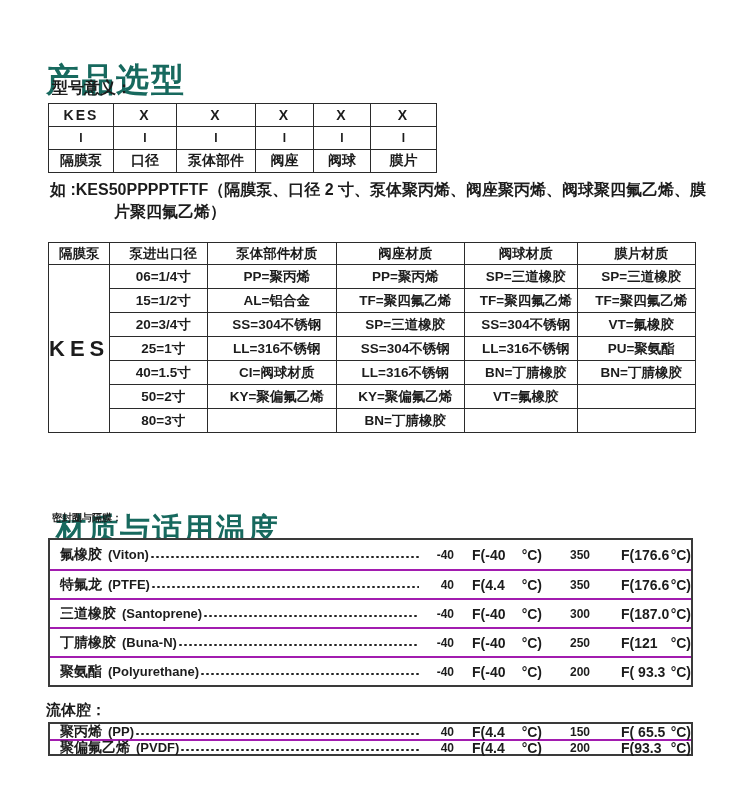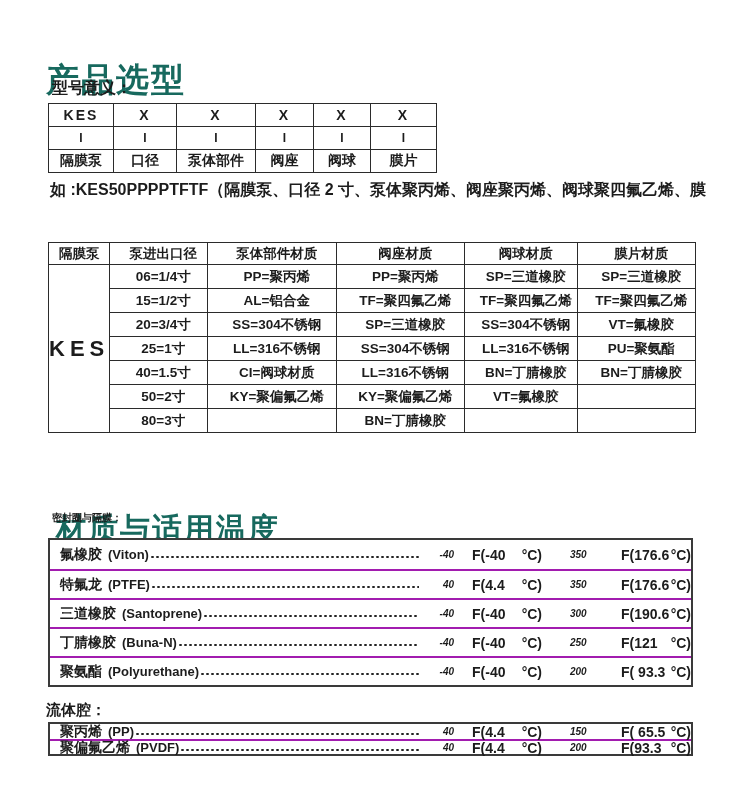--- a/index.html
+++ b/index.html
@@ -70,21 +70,21 @@
   #seal-table  .trow { height: 29px; }
   #fluid-table .trow { height: 15px; }
   .mname { font-size: 14px; font-weight: bold; white-space: nowrap; }
   .men   { font-size: 13px; font-weight: 600; margin-left: 6px; white-space: nowrap; }
   .dots {
     flex: 1; height: 6px; margin: 4px 1px 0 1px; min-width: 10px;
     background-image: radial-gradient(circle, #222 1.05px, transparent 1.3px);
     background-size: 5px 6px; background-repeat: repeat-x;
     background-position: left center;
   }
-  .fv { font-size: 10px; font-weight: 600; white-space: pre; font-style: italic; }
+  .fv { font-size: 12px; font-weight: 600; white-space: pre; }
   .fmin { width: 34px; text-align: right; }
   .cg { display: flex; justify-content: space-between; }
   .cg span { font-size: 14px; font-weight: 600; white-space: pre; }
   .cg1 { width: 70px; margin-left: 18px; }
   .fmax { width: 30px; margin-left: 28px; text-align: left; }
   .cg2 { width: 70px; margin-left: 21px; }
 </style>
 </head>
 <body>
 
@@ -124,20 +124,21 @@
     <td class="name-cell">泵体部件</td>
     <td class="name-cell">阀座</td>
     <td class="name-cell">阀球</td>
     <td class="name-cell">膜片</td>
   </tr>
 </tbody>
   </table>
 
 <div id="example" class="abs">
   <div class="line1">如 :KES50PPPPTFTF（隔膜泵、口径 2 寸、泵体聚丙烯、阀座聚丙烯、阀球聚四氟乙烯、膜</div>
+  <div class="line2">片聚四氟乙烯）</div>
 </div>
 
 <table id="sel-table" class="abs">
   <colgroup>
     <col style="width:57px">
       <col style="width:98px">
       <col style="width:129px">
     <col style="width:128px">
       <col style="width:113px">
       <col style="width:118px">
@@ -243,21 +244,21 @@
     <span class="mname">三道橡胶</span>
     <span class="men">(Santoprene)</span>
     <span class="dots"></span>
     <span class="fv fmin">-40</span>
     <span class="cg cg1">
         <span>F(-40</span>
         <span>°C)</span>
       </span>
     <span class="fv fmax">300</span>
     <span class="cg cg2">
-        <span>F(190.6</span>
+        <span>F(187.0</span>
         <span>°C)</span>
       </span>
   </div>
   <div class="trow">
     <span class="mname">丁腈橡胶</span>
     <span class="men">(Buna-N)</span>
     <span class="dots"></span>
     <span class="fv fmin">-40</span>
     <span class="cg cg1">
         <span>F(-40</span>

